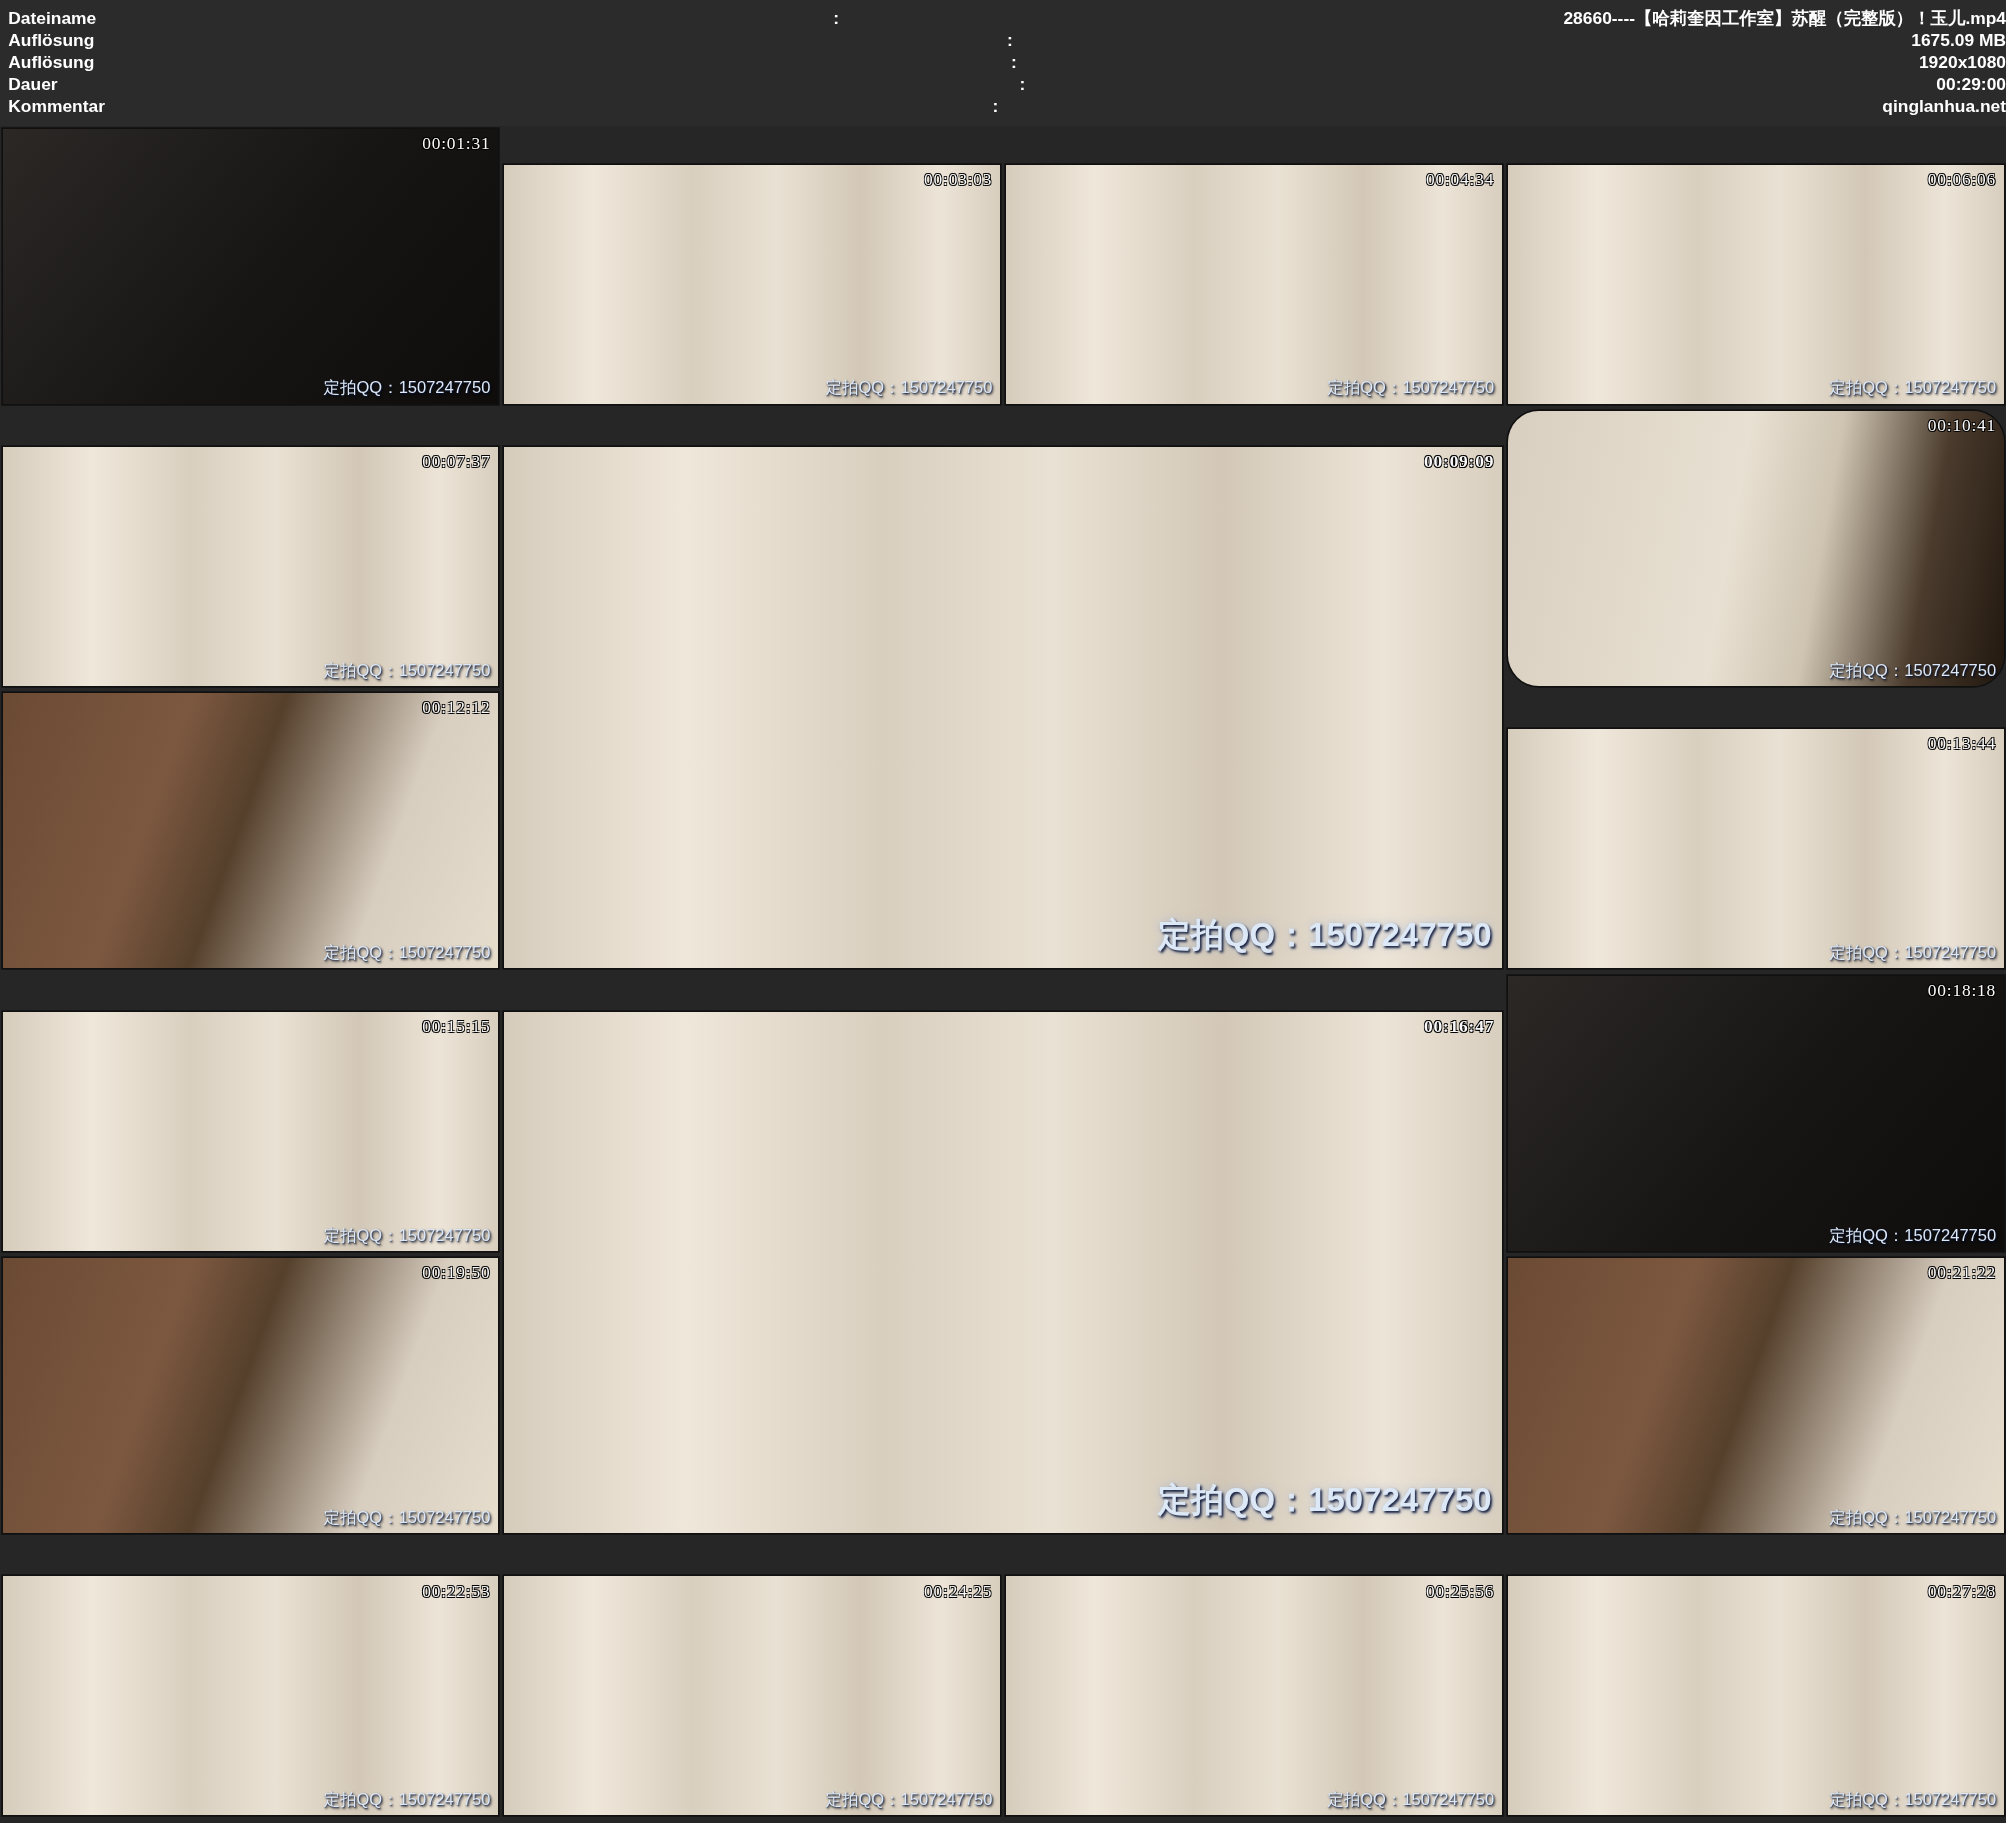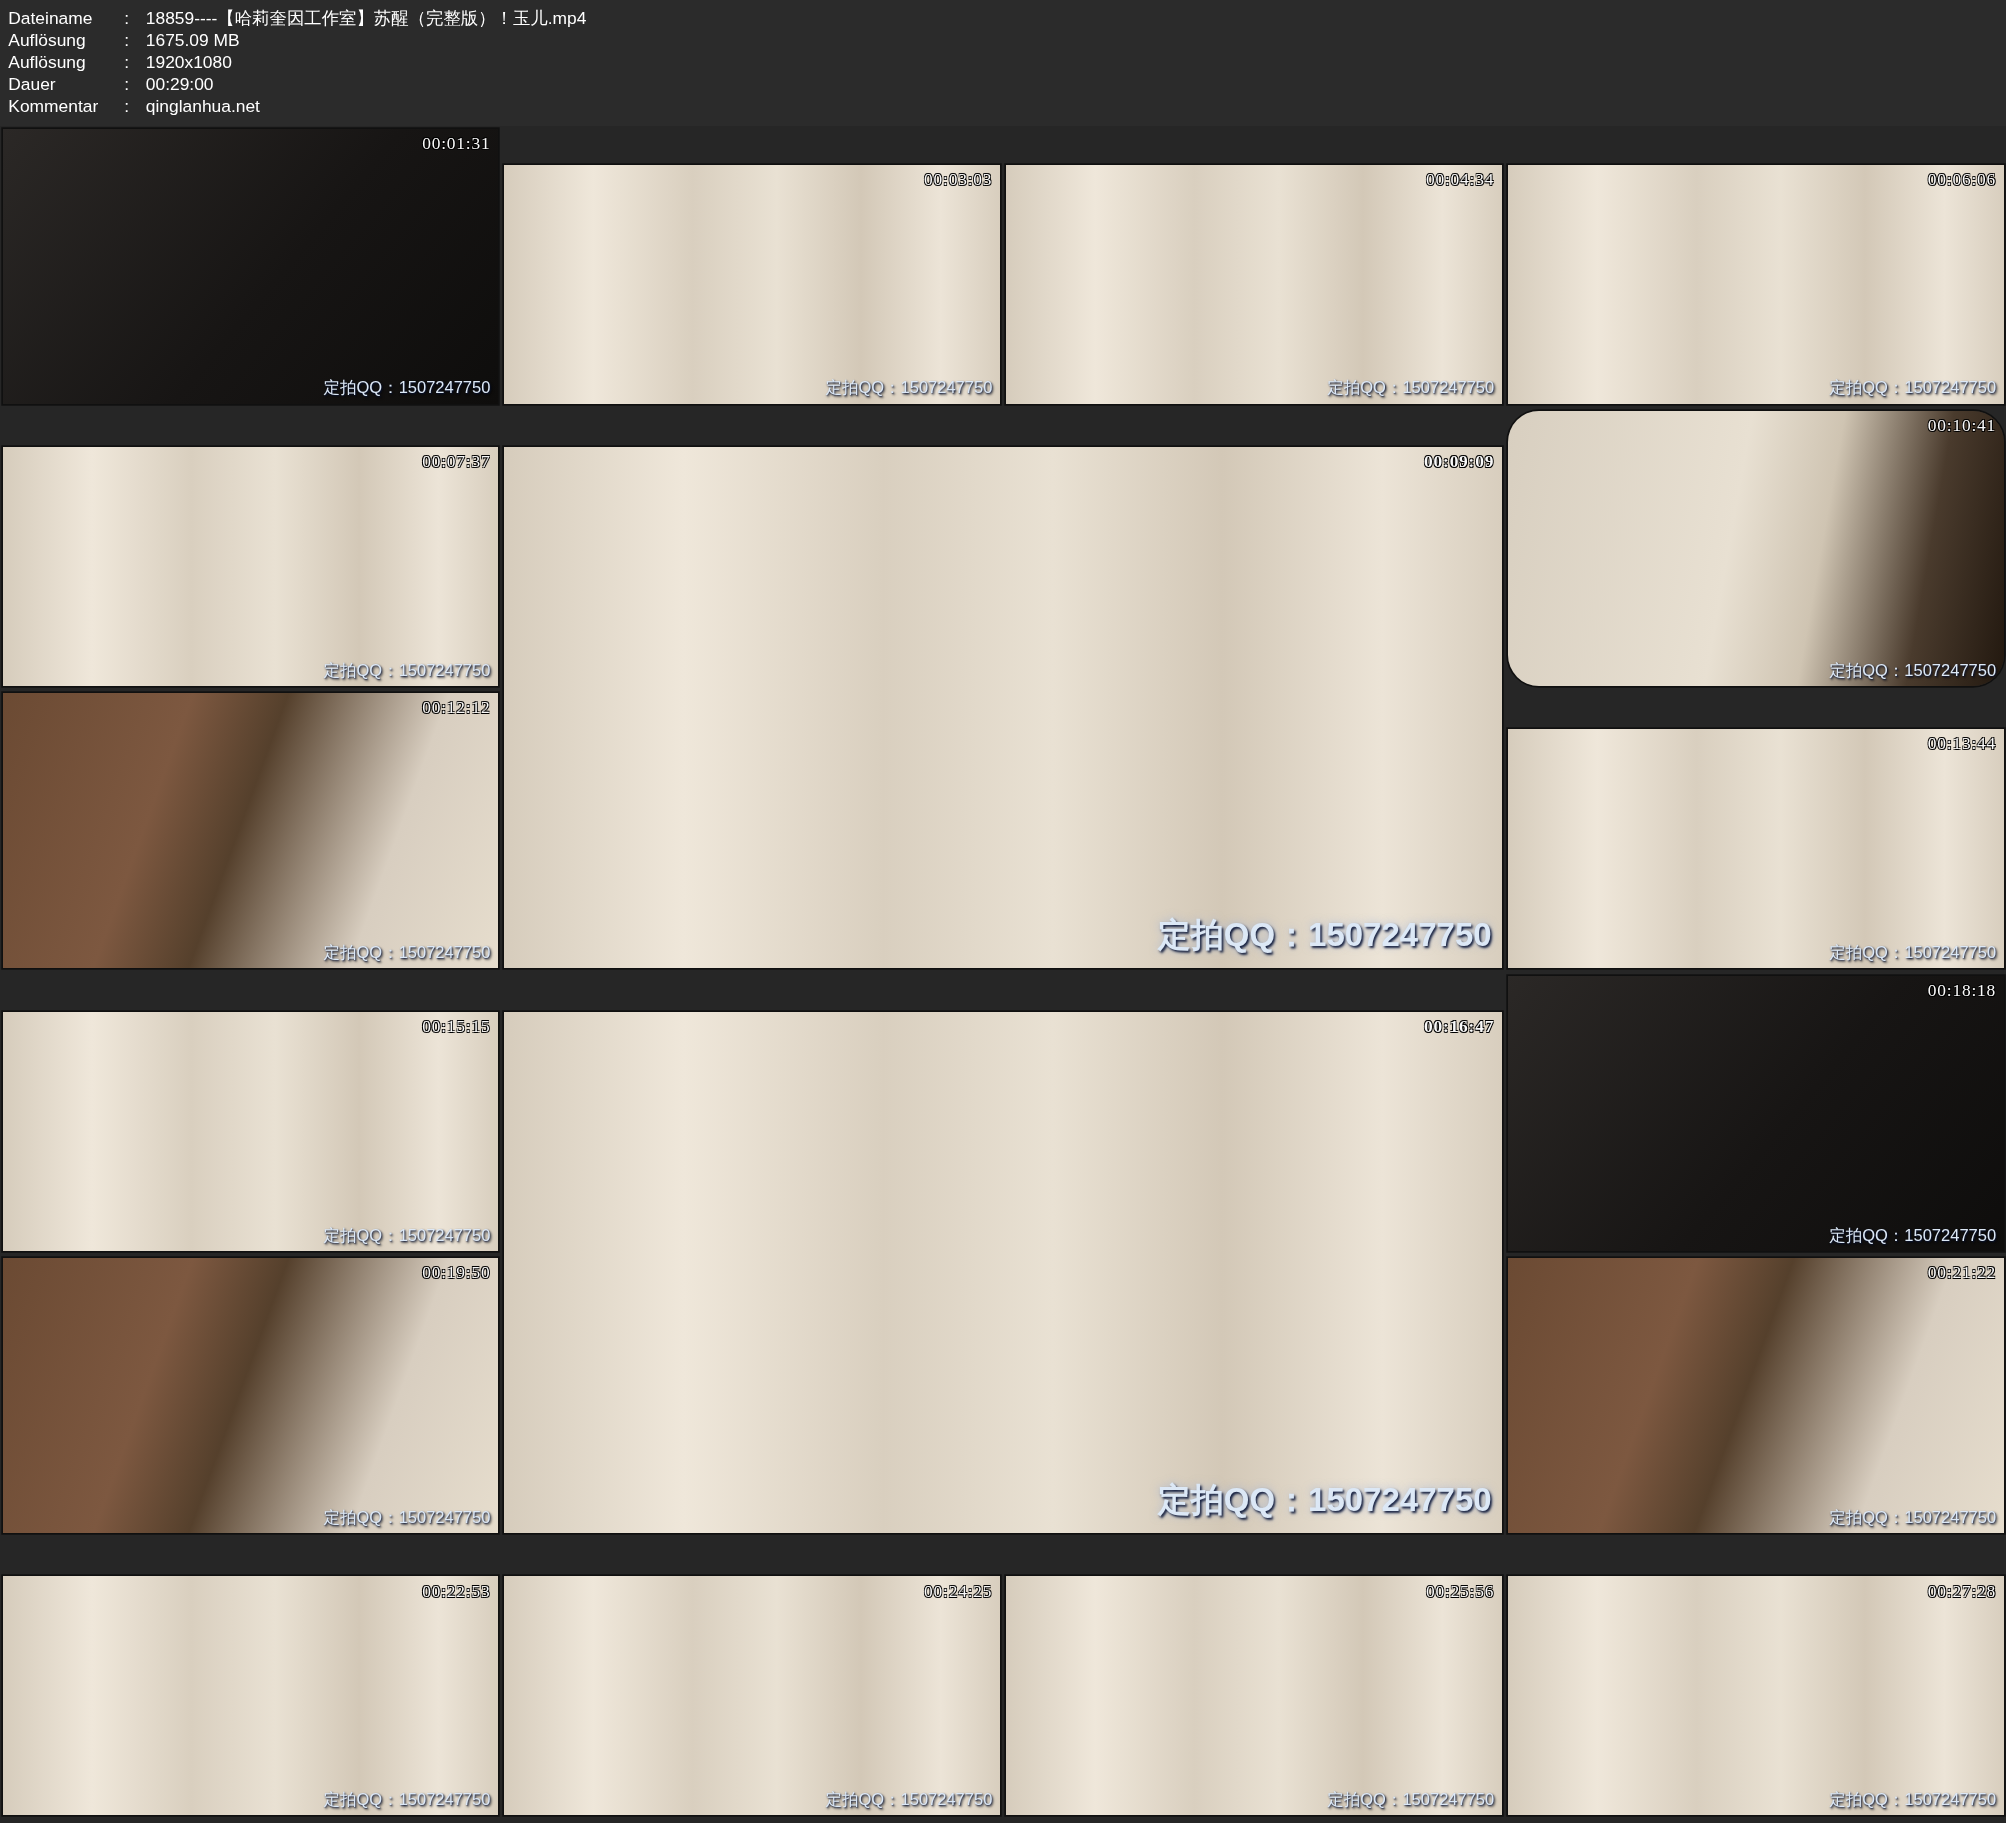--- a/index.html
+++ b/index.html
@@ -15,23 +15,24 @@
   .meta-header {
     box-sizing: border-box;
     height: 126px;
     padding: 7.4px 0 0 8.3px;
     background: #2b2b2b;
   }
   .meta-row {
     display: flex;
     line-height: 22px;
     font-size: 17.4px;
-    font-weight: normal;
+    font-weight: bold;
     color: #ffffff;
     white-space: nowrap;
+    justify-content: space-between;
   }
   .meta-label { width: 116px; }
   .meta-sep   { width: 21.5px; }
   .meta-value { }
 
   
   .sheet {
     box-sizing: border-box;
     width: 2006px;
     display: grid;
@@ -100,21 +101,21 @@
     text-shadow: 1.7px 1.7px 2.5px rgba(8, 20, 55, 0.95), 0 0 8.3px rgba(140, 170, 220, 0.55);
   }
 </style>
 </head>
 <body>
 
 <header class="meta-header">
   <div class="meta-row">
     <span class="meta-label">Dateiname</span>
     <span class="meta-sep">:</span>
-    <span class="meta-value">18859----【哈莉奎因工作室】苏醒（完整版）！玉儿.mp4</span>
+    <span class="meta-value">28660----【哈莉奎因工作室】苏醒（完整版）！玉儿.mp4</span>
   </div>
   <div class="meta-row">
     <span class="meta-label">Auflösung</span>
     <span class="meta-sep">:</span>
     <span class="meta-value">1675.09 MB</span>
   </div>
   <div class="meta-row">
     <span class="meta-label">Auflösung</span>
     <span class="meta-sep">:</span>
     <span class="meta-value">1920x1080</span>

